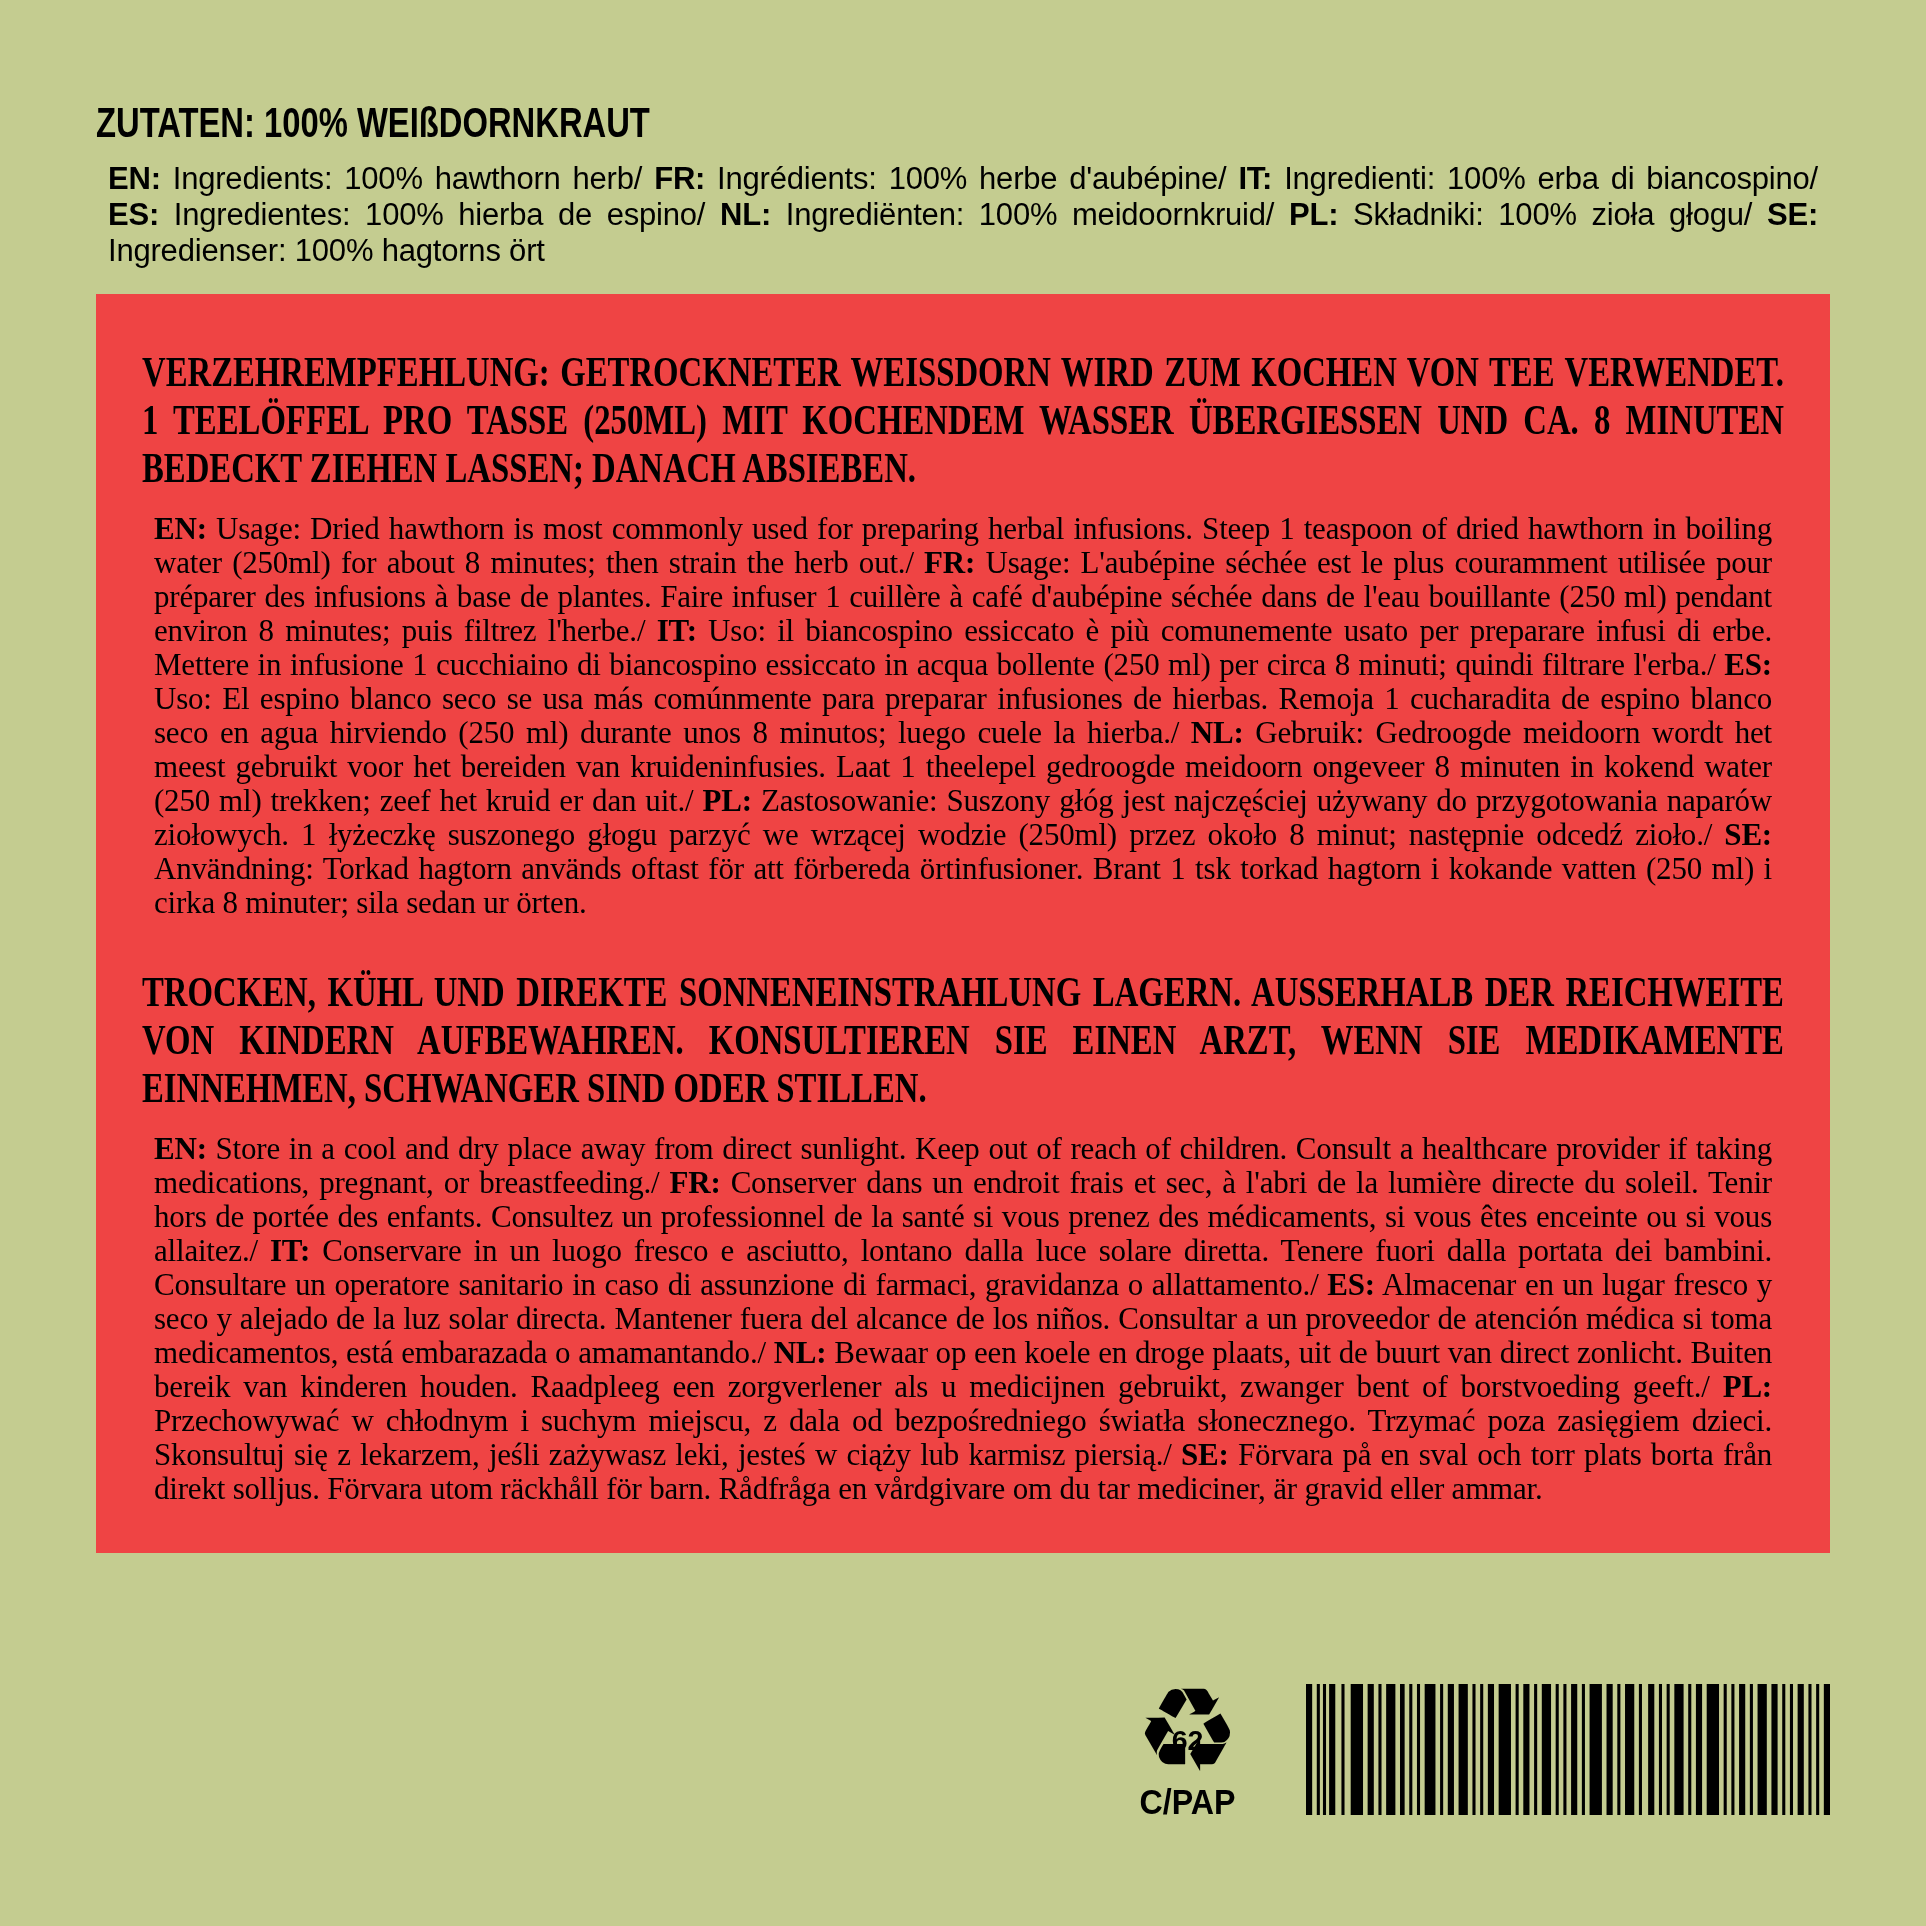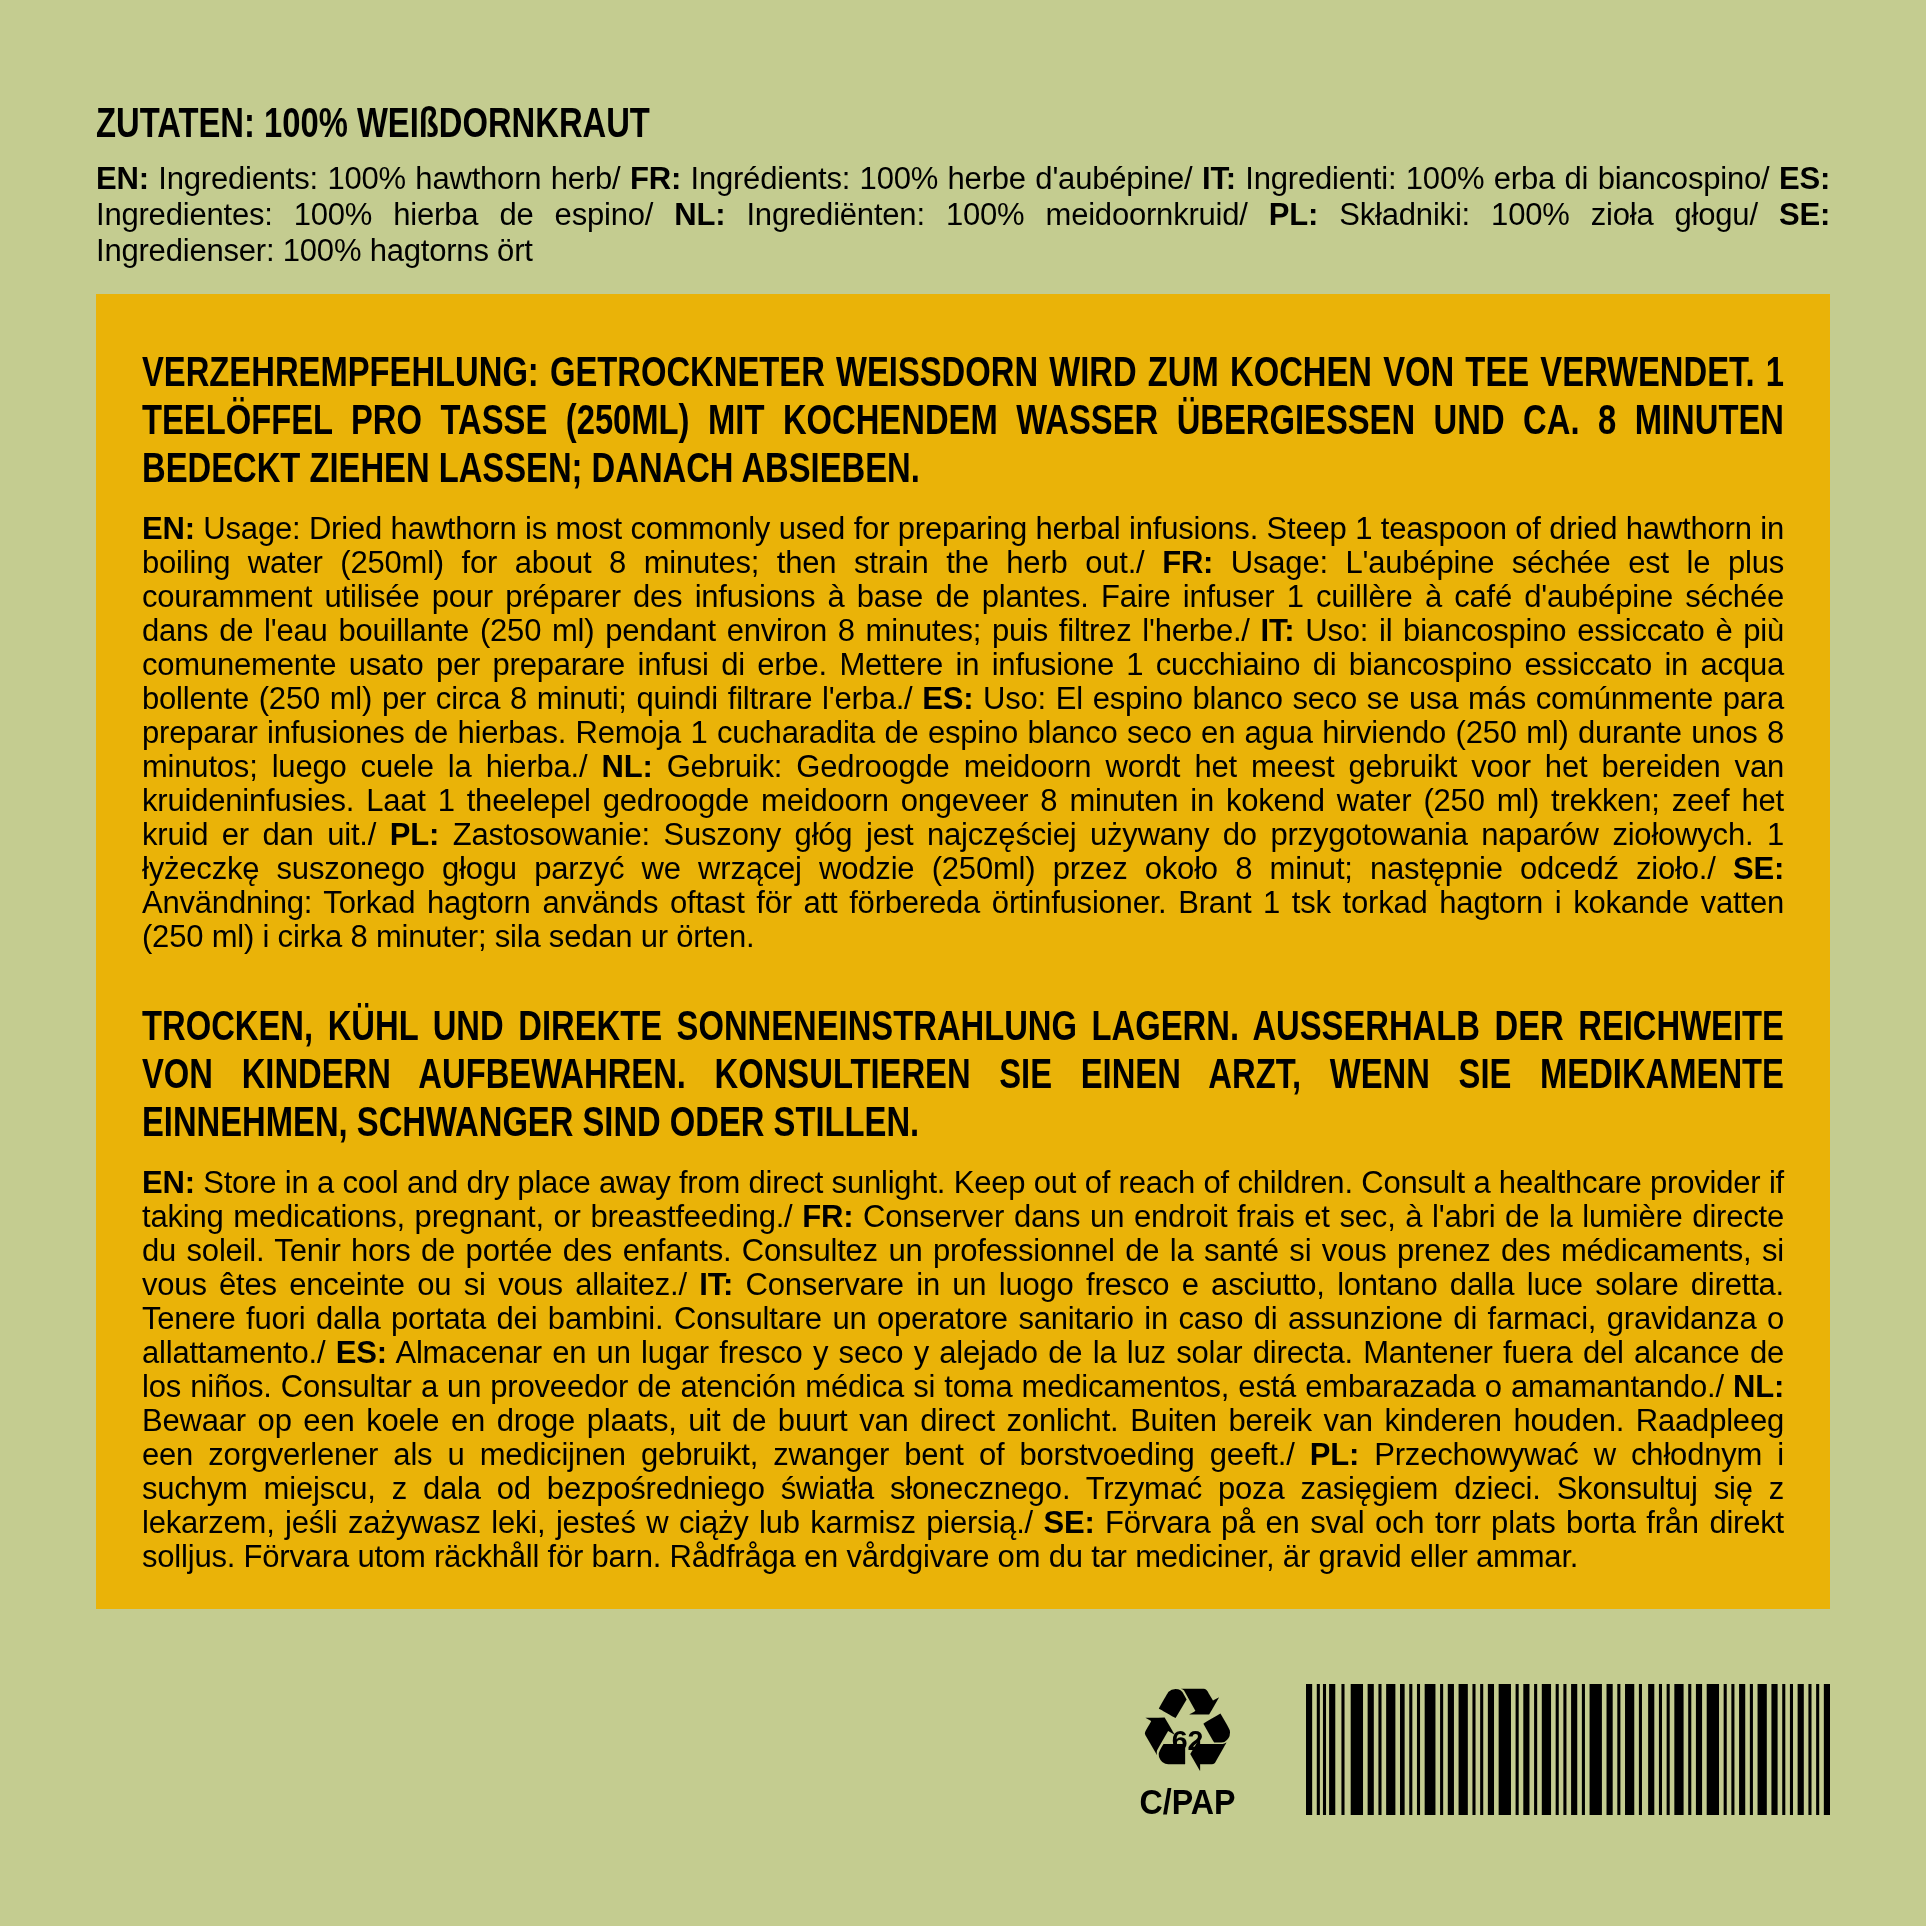--- a/index.html
+++ b/index.html
@@ -22,32 +22,33 @@
     width: 128.2%;
     margin: 0;
   }
   .hdr.justified { text-align: justify; }
 
   .bodytext {
     font-size: 31px;
     line-height: 36px;
     letter-spacing: -0.2px;
     text-align: justify;
-    margin: 0;
+    margin: 12px;
   }
   .bodytext b { letter-spacing: -0.2px; }
 
   .intro .bodytext { margin-top: 14px; }
 
   .panel {
-    background: #eab308;
+    background: #ef4444;
     margin-top: 25.4px;
     padding: 54px 46px 35px 46px;
     min-height: 1221px;
     box-sizing: border-box;
+    font-family: Liberation Serif, serif;
   }
   .panel .bodytext { margin-top: 20px; line-height: 34px; }
   .panel .hdr2 { margin-top: 48px; }
 
   .footer-row {
     position: absolute;
     top: 1672px;
     right: 96px;
     display: flex;
     align-items: flex-start;

